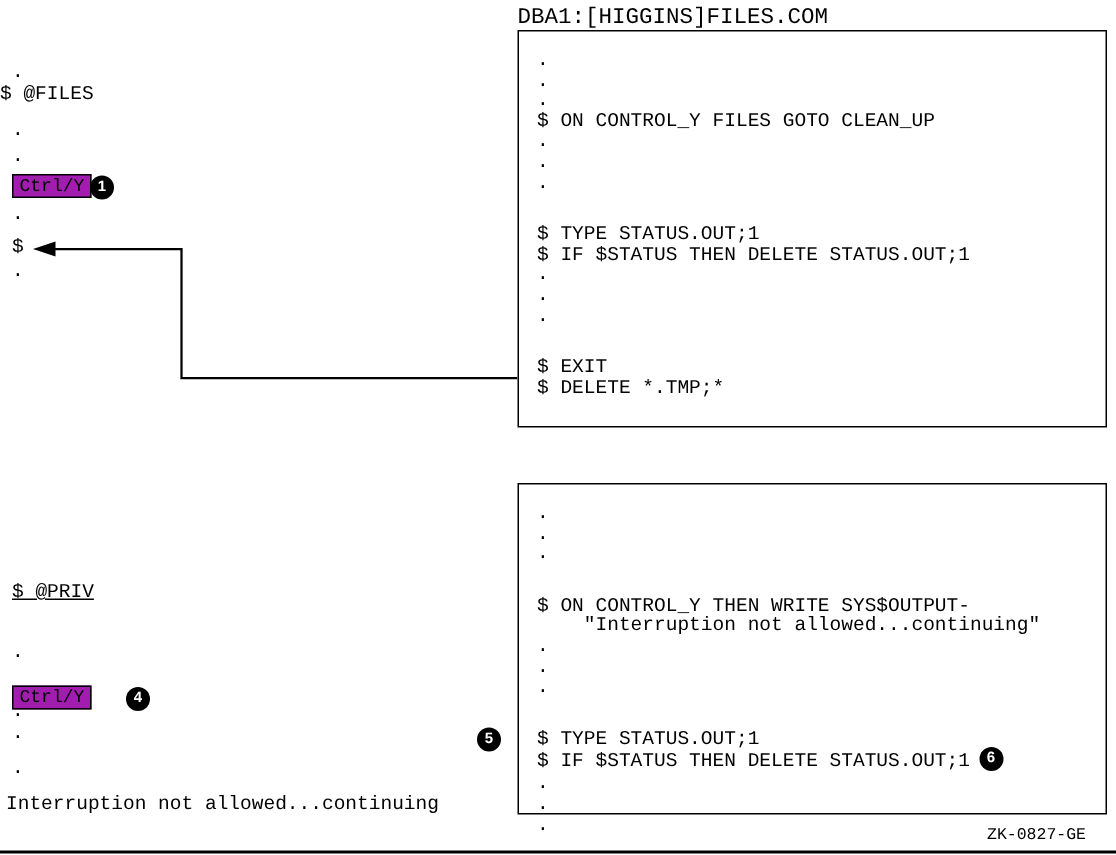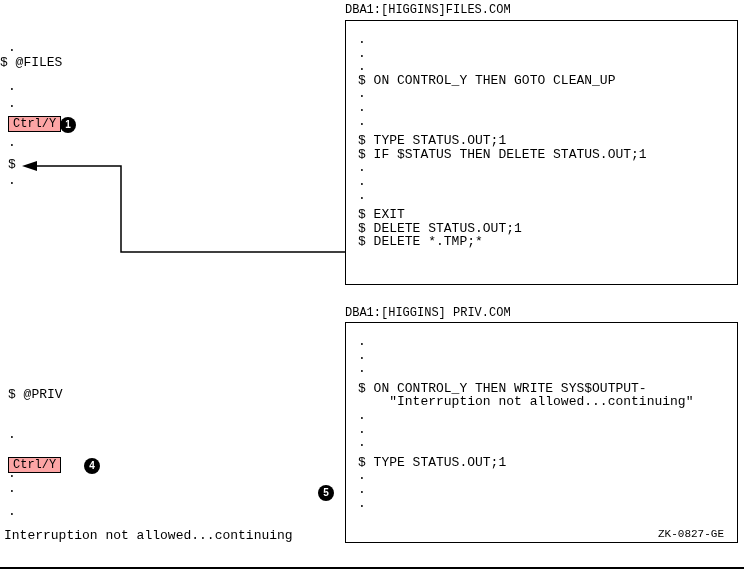--- a/index.html
+++ b/index.html
@@ -21,21 +21,21 @@
   .dots div {
     line-height: 12.5px;
     font-size: 13px;
   }
   .key {
     position: absolute;
     border: 1px solid #000;
     font-size: 12px;
     line-height: 14px;
     padding: 0 4px;
-    background: #fca5a5;
+    background: #a21caf;
     white-space: pre;
   }
   .callout {
     display: inline-block;
     width: 16px;
     height: 16px;
     border-radius: 50%;
     background: #000;
     color: #fff;
     font-family: "Liberation Sans", sans-serif;
@@ -49,29 +49,29 @@
   .code-callout { margin-left: 14px; position: relative; top: -1px; }
   .box {
     position: absolute;
     border: 1px solid #000;
     background: #fff;
     box-sizing: border-box;
     padding: 12px 0 0 12px;
   }
   .box-title {
     position: absolute;
-    font-size: 12px;
+    font-size: 15px;
     white-space: pre;
   }
   .code-line {
     font-size: 13px;
     line-height: 13.6px;
     white-space: pre;
   }
-  .code-line.gap { margin-top: 6px; }
+  .code-line.gap { margin-top: 21px; }
   .arrow-layer {
     position: absolute;
     left: 0; top: 0;
     pointer-events: none;
   }
   .figure-id {
     position: absolute;
     font-size: 11px;
     white-space: pre;
   }
@@ -107,58 +107,57 @@
   </div>
   <div class="key" style="left:8px; top:116px;">Ctrl/Y</div>
   <span class="callout callout-abs" style="left:60px; top:117px;">1</span>
   <div class="mono" style="left:8px; top:158px;">$</div>
 
   <div class="box-title" style="left:345px; top:3px;">DBA1:[HIGGINS]FILES.COM</div>
   <div class="box" style="left:345px; top:20px; width:393px; height:265px;">
     <div class="code-line"><span>.</span></div>
     <div class="code-line"><span>.</span></div>
     <div class="code-line"><span>.</span></div>
-    <div class="code-line"><span>$ ON CONTROL_Y THEN GOTO CLEAN_UP</span></div>
+    <div class="code-line"><span>$ ON CONTROL_Y FILES GOTO CLEAN_UP</span></div>
     <div class="code-line"><span>.</span></div>
     <div class="code-line"><span>.</span></div>
     <div class="code-line"><span>.</span></div>
     <div class="code-line gap"><span>$ TYPE STATUS.OUT;1</span></div>
     <div class="code-line"><span>$ IF $STATUS THEN DELETE STATUS.OUT;1</span></div>
     <div class="code-line"><span>.</span></div>
     <div class="code-line"><span>.</span></div>
     <div class="code-line"><span>.</span></div>
     <div class="code-line gap"><span>$ EXIT</span></div>
-    <div class="code-line"><span>$ DELETE STATUS.OUT;1</span></div>
     <div class="code-line"><span>$ DELETE *.TMP;*</span></div>
   </div>
 
-  <div class="mono" style="left:8px; top:388px;">$ @PRIV</div>
+  <div class="mono" style="left:8px; top:388px;text-decoration:underline;">$ @PRIV</div>
   <div class="mono dots" style="left:8px; top:403px;">
     <div>.</div>
     <div>.</div>
     <div>.</div>
   </div>
   <div class="key" style="left:8px; top:457px;">Ctrl/Y</div>
   <span class="callout callout-abs" style="left:84px; top:458px;">4</span>
   <div class="mono" style="left:8px; top:482px;">.</div>
   <span class="callout callout-abs" style="left:318px; top:485px;">5</span>
   <div class="mono" style="left:4px; top:529px;">Interruption not allowed...continuing</div>
 
-  <div class="box-title" style="left:345px; top:306px;">DBA1:[HIGGINS] PRIV.COM</div>
   <div class="box" style="left:345px; top:322px; width:393px; height:221px;">
     <div class="code-line"><span>.</span></div>
     <div class="code-line"><span>.</span></div>
     <div class="code-line"><span>.</span></div>
     <div class="code-line gap"><span>$ ON CONTROL_Y THEN WRITE SYS$OUTPUT-</span></div>
     <div class="code-line"><span>    "Interruption not allowed...continuing"</span></div>
     <div class="code-line"><span>.</span></div>
     <div class="code-line"><span>.</span></div>
     <div class="code-line"><span>.</span></div>
     <div class="code-line gap"><span>$ TYPE STATUS.OUT;1</span></div>
+    <div class="code-line"><span>$ IF $STATUS THEN DELETE STATUS.OUT;1</span><span class="callout code-callout" style="margin-left:6px;">6</span></div>
     <div class="code-line"><span>.</span></div>
     <div class="code-line"><span>.</span></div>
     <div class="code-line"><span>.</span></div>
   </div>
 
-  <div class="figure-id" style="left:658px; top:528px;">ZK-0827-GE</div>
+  <div class="figure-id" style="left:658px; top:551px;">ZK-0827-GE</div>
   <div class="bottom-rule"></div>
 
 </div>
 
 </body></html>

